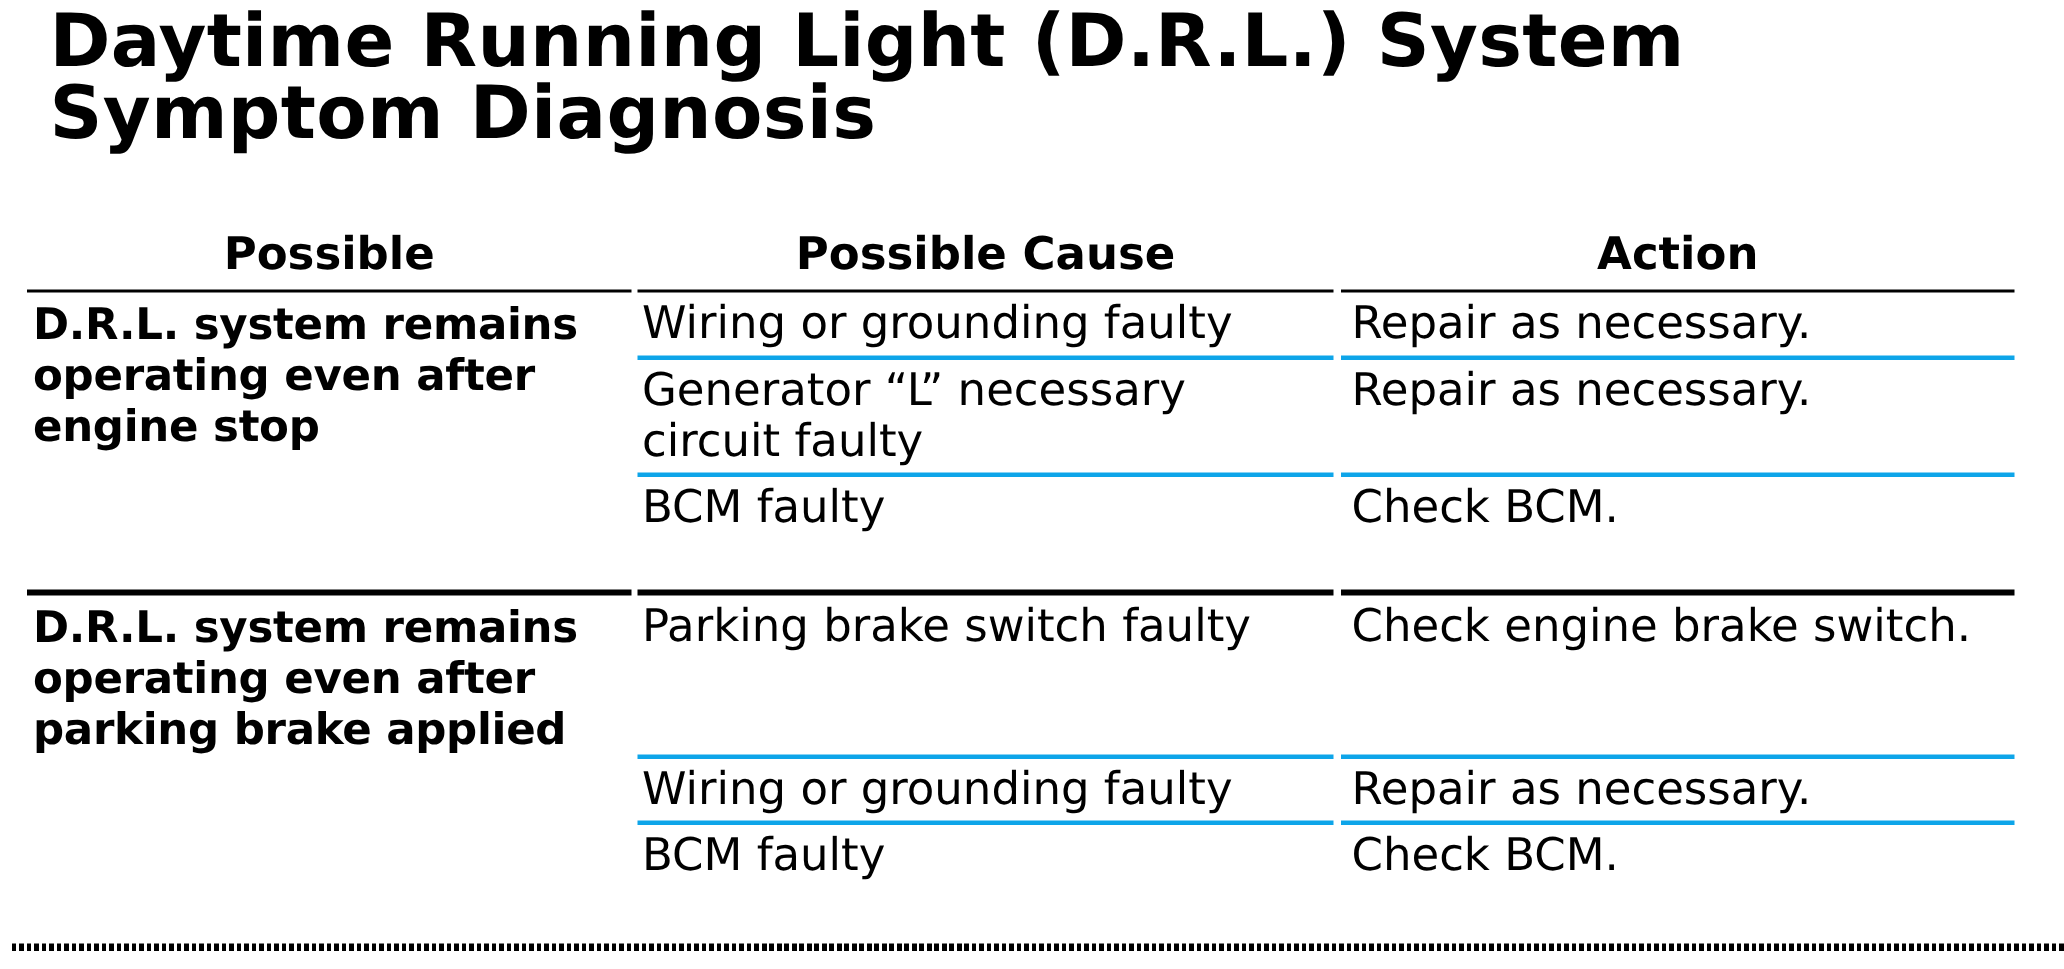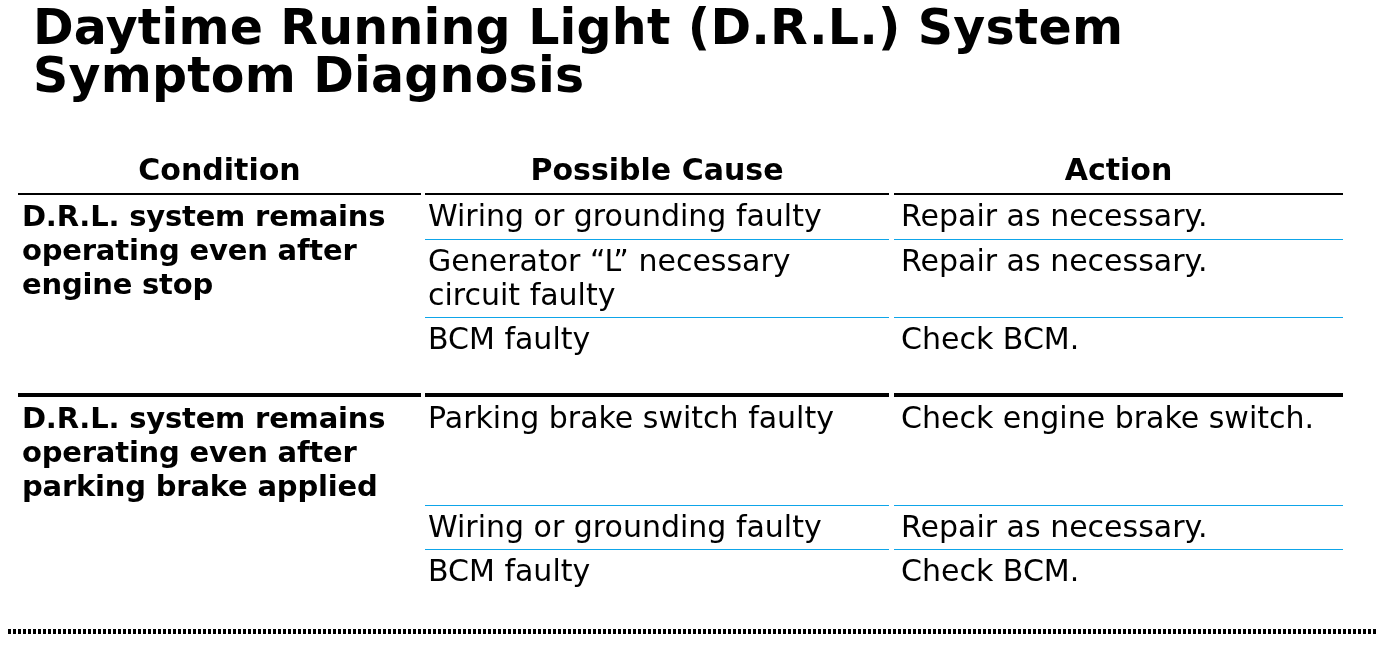--- a/index.html
+++ b/index.html
@@ -58,41 +58,41 @@
     font-weight: bold;
     font-size: 29px;
     padding-left: 4px;
     letter-spacing: -0.2px;
   }
   .c3 { grid-column: 3; }
   .c5 { grid-column: 5; padding-left: 7px; }
   .r1 { grid-row: 1; }
   .r2 { grid-row: 2; }
   .r3 { grid-row: 3; }
-  .bb { border-bottom: 1px solid #0ea5e9; }
+  .bb { border-bottom: 3px solid #0ea5e9; }
   .bt { border-top: 4px solid #000; }
 
   .bottom-rule {
     position: absolute;
     left: 8px;
     top: 629px;
     width: 1368px;
     height: 5px;
     background: repeating-linear-gradient(90deg, #000 0 3px, transparent 3px 5px);
   }
 </style>
 </head>
 <body>
 
 <div class="page">
 
   <div class="title">Daytime Running Light (D.R.L.) System Symptom Diagnosis</div>
 
   <div class="tgrid hdr">
-    <div class="th" style="grid-column:1">Condition</div>
+    <div class="th" style="grid-column:1">Possible</div>
     <div class="th" style="grid-column:3">Possible Cause</div>
     <div class="th" style="grid-column:5">Action</div>
   </div>
 
   <div class="tgrid grp1">
     <div class="cell cond">D.R.L. system remains operating even after engine stop</div>
     <div class="cell c3 r1 bb">Wiring or grounding faulty</div>
     <div class="cell c5 r1 bb">Repair as necessary.</div>
     <div class="cell c3 r2 bb">Generator “L” necessary circuit faulty</div>
     <div class="cell c5 r2 bb">Repair as necessary.</div>

